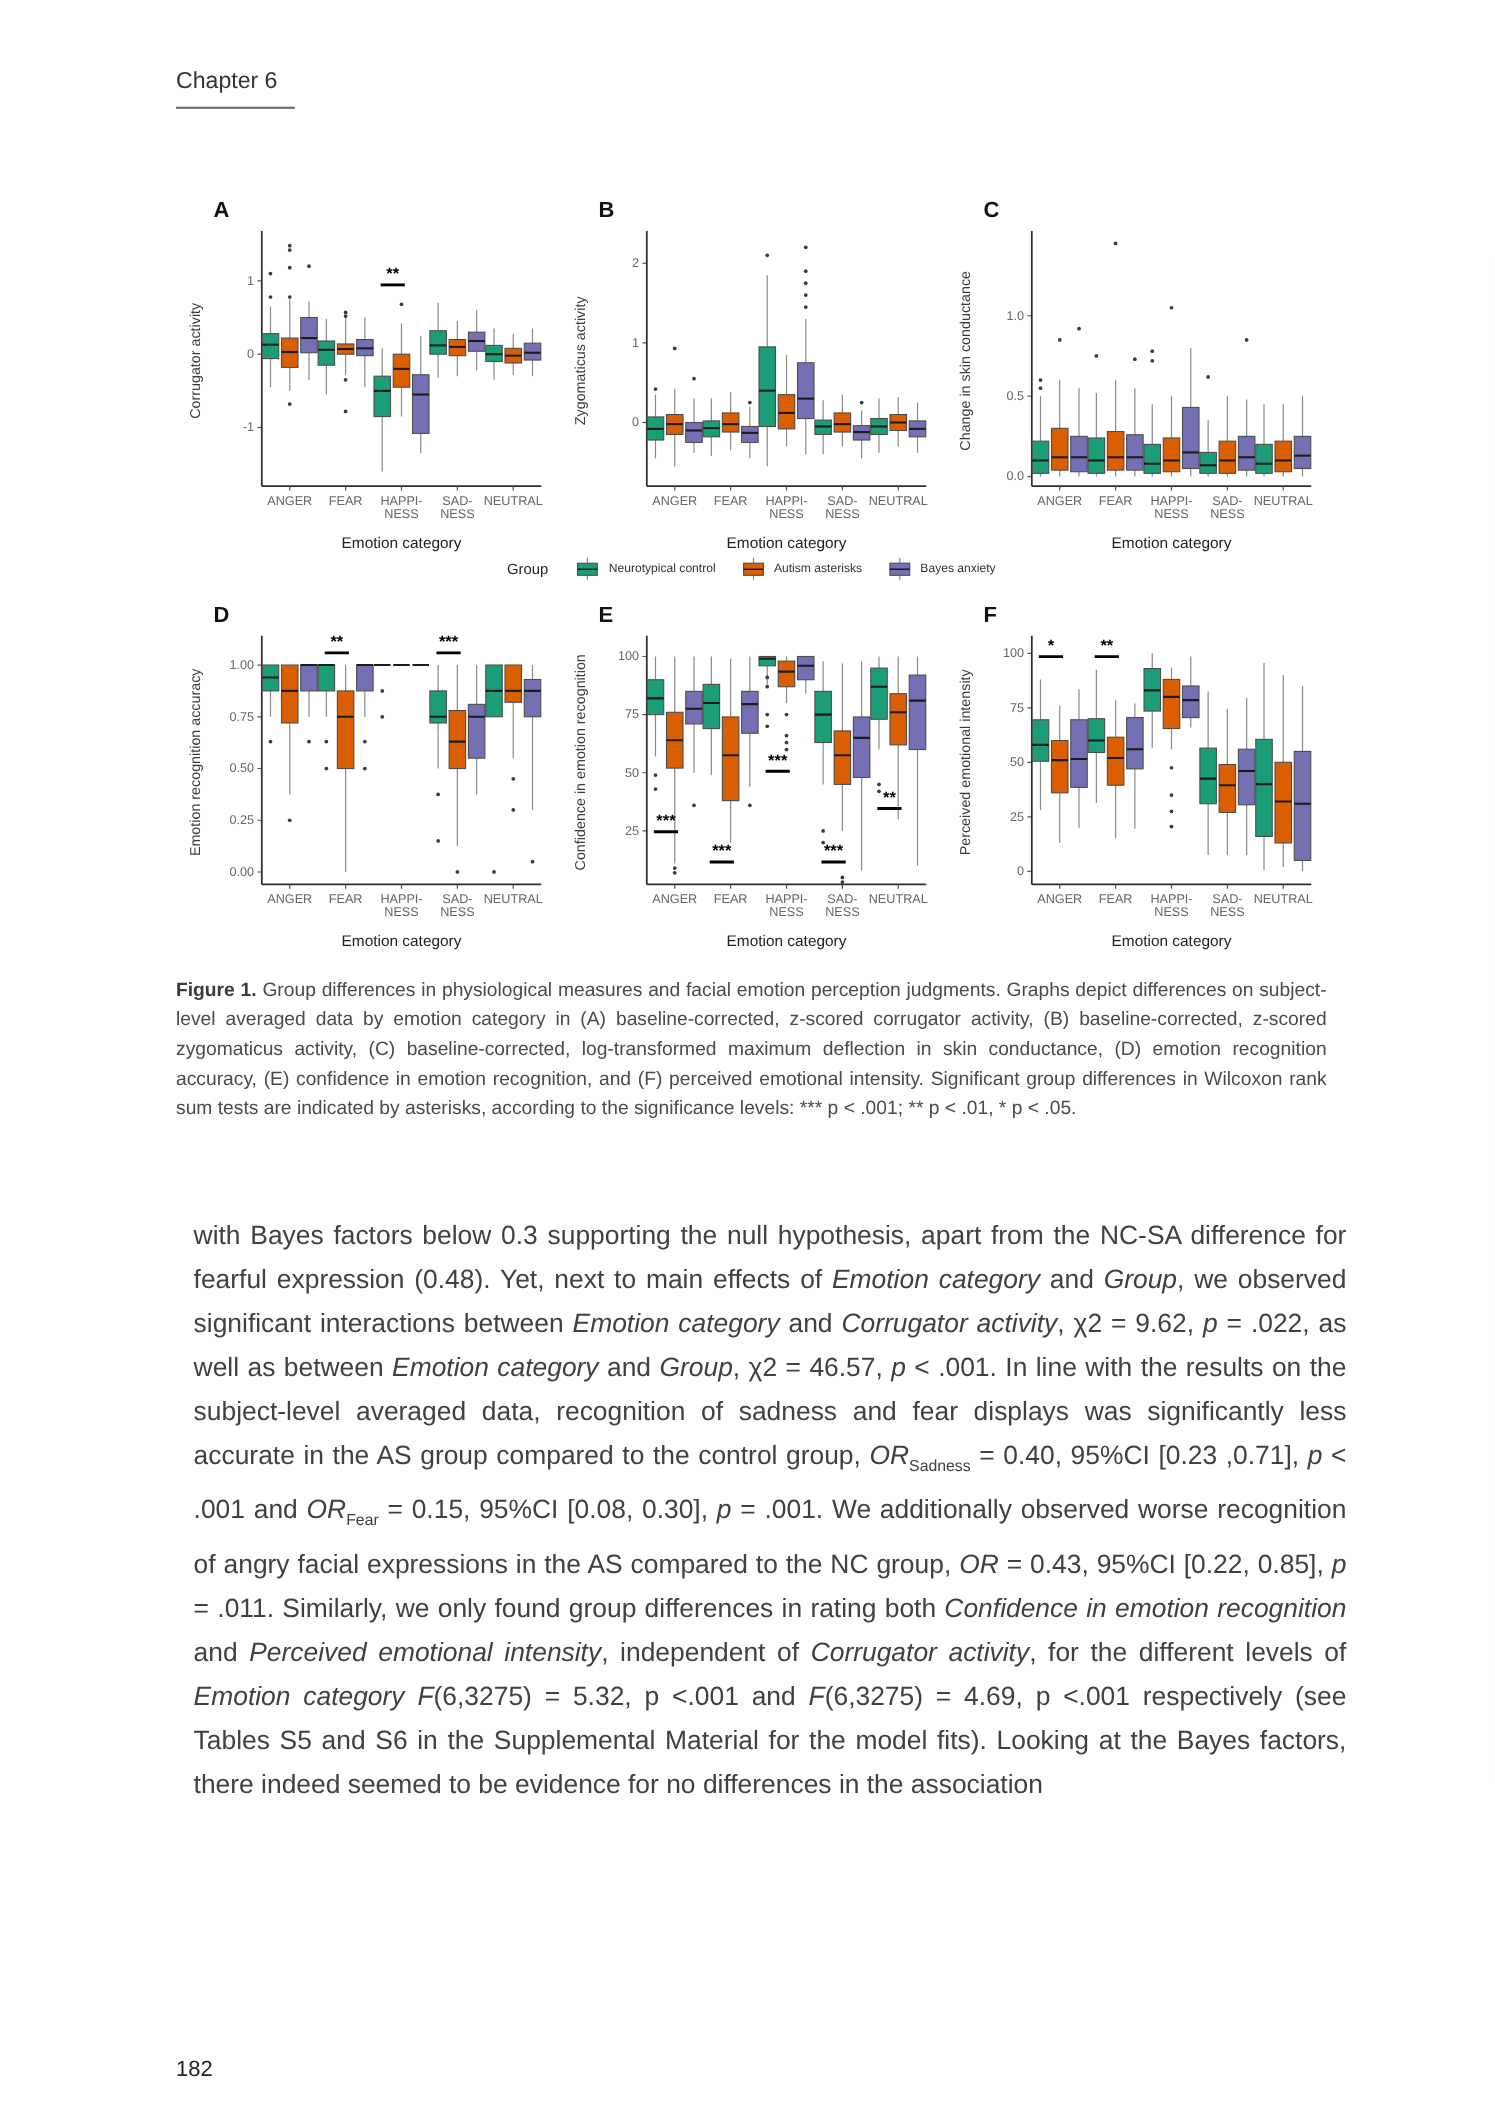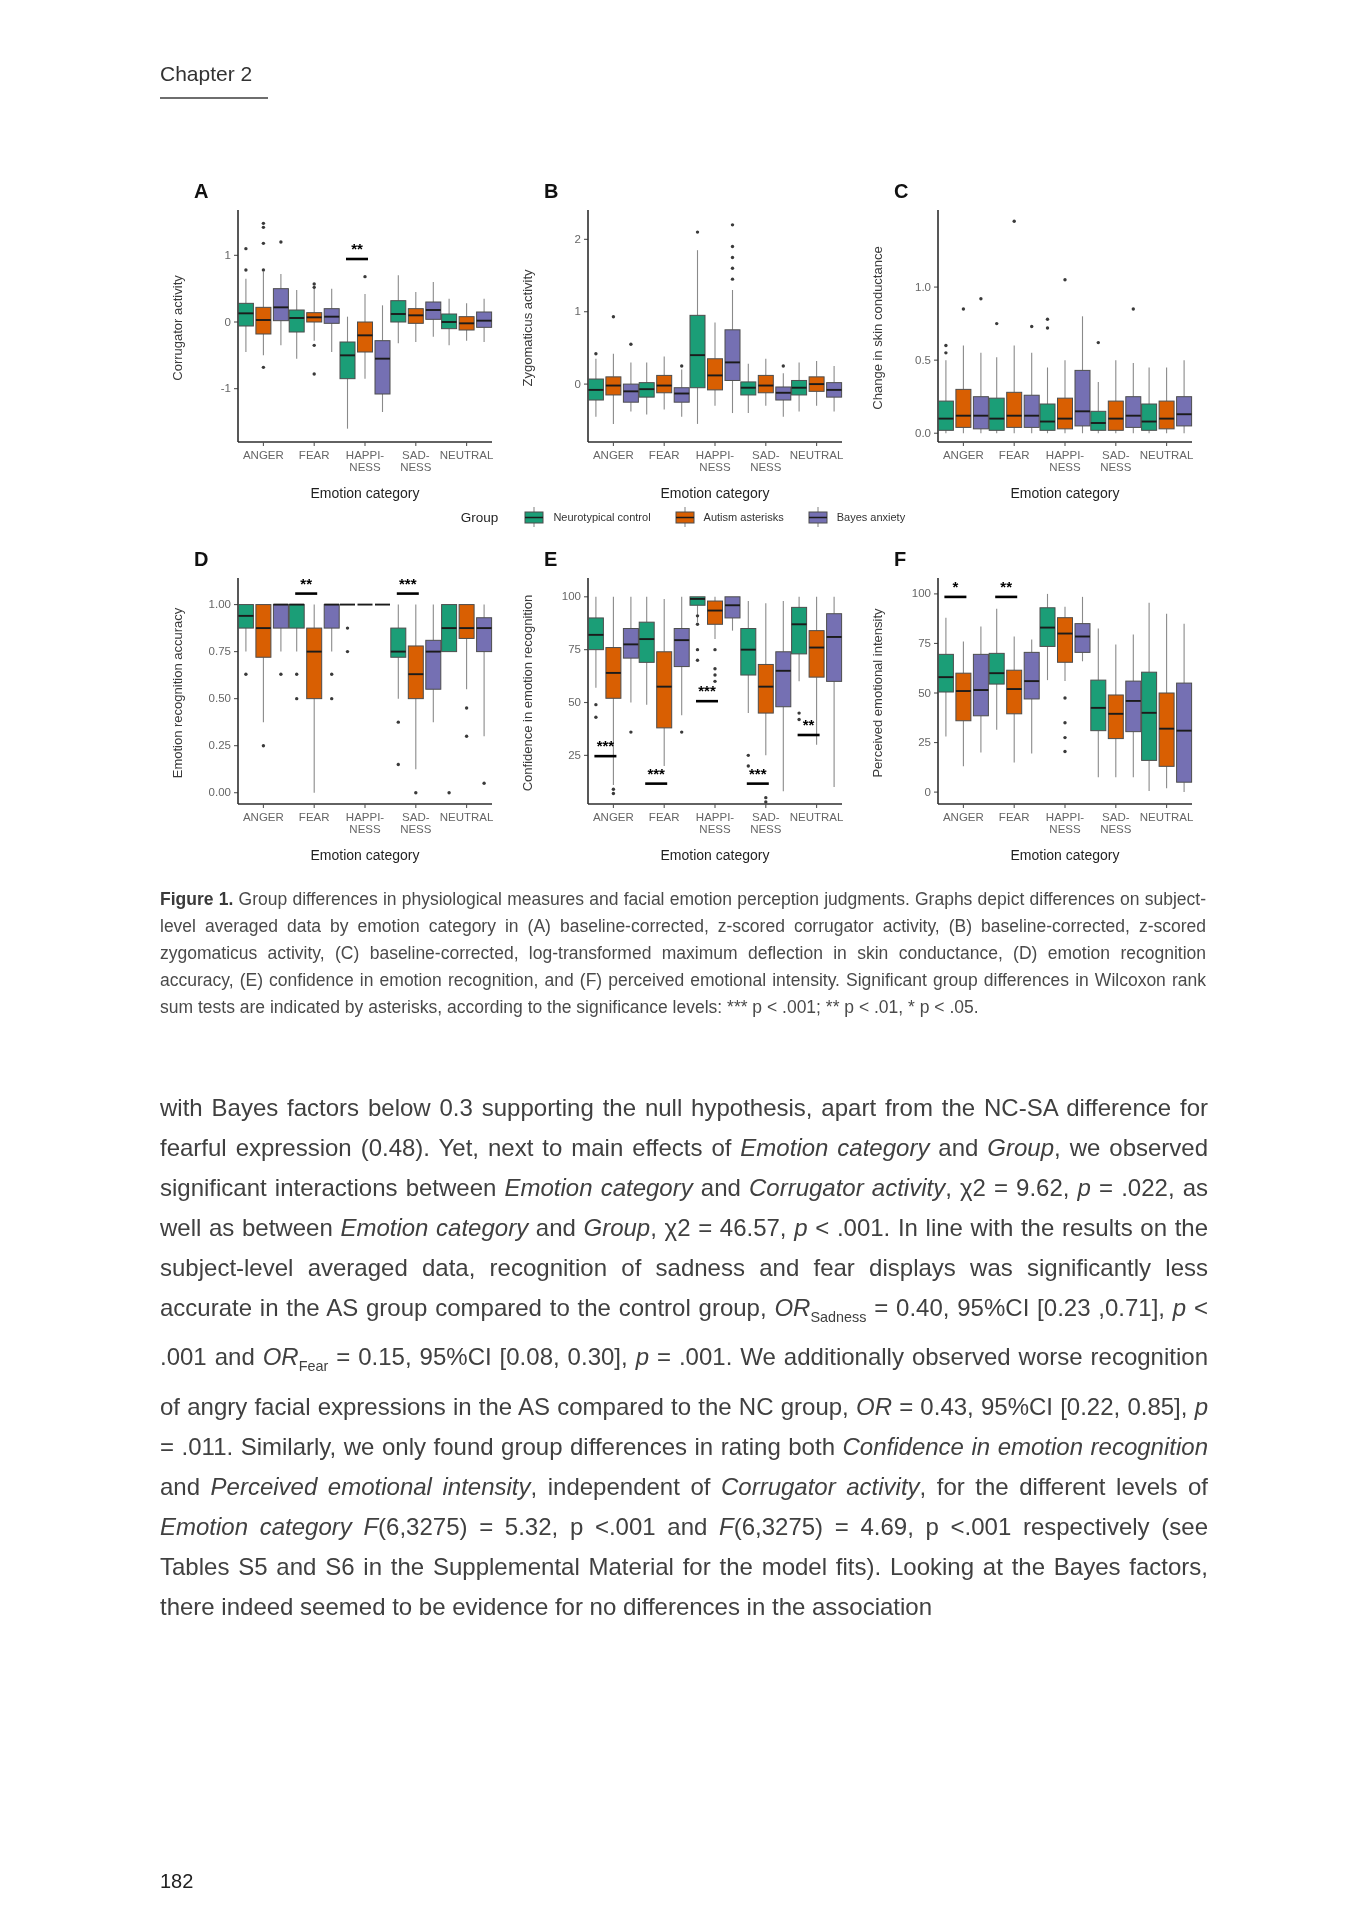--- a/index.html
+++ b/index.html
@@ -19,21 +19,21 @@
   .panel svg{display:block;margin-top:16px;}
   .legend{position:absolute;top:358px;left:0;width:100%;display:flex;justify-content:center;
           align-items:center;gap:22px;}
   .legend-title{font-size:13.5px;color:#1f1f1f;margin-right:2px;}
   .lg-item{display:inline-flex;align-items:center;gap:7px;}
   .lg-label{font-size:11px;color:#333;}
   .caption{position:absolute;left:160px;top:886px;width:1046px;font-size:17.5px;
            line-height:27px;color:#4a4a4a;text-align:justify;margin:0;}
   .caption b{color:#3a3a3a;}
   .body-text{position:absolute;left:160px;top:1088px;width:1048px;font-size:24px;
-             line-height:40px;color:#404040;text-align:justify;margin:0;font-weight:400;}
+             line-height:40px;color:#404040;text-align:justify;margin:16px;font-weight:400;}
   .it{font-style:italic;}
   .sb{font-size:0.60em;vertical-align:-0.45em;}
   .page-number{position:absolute;left:160px;top:1870px;font-size:20px;color:#222;}
   
   .axlab{font-size:13px;fill:#3a3a3a;}
   .tlab{font-size:11.5px;fill:#666;}
   .xlab{font-size:14px;fill:#1f1f1f;}
   .axis{stroke:#2e2e2e;stroke-width:1.6;}
   .tick{stroke:#555;stroke-width:1.1;}
   .whisk{stroke:#8a8a8a;stroke-width:1.1;fill:none;}
@@ -41,21 +41,21 @@
   .med{stroke:#1b1b1b;stroke-width:1.9;}
   .out{fill:#3a3a3a;}
   .sig{font-size:15px;font-weight:700;fill:#000;}
   .sigbar{stroke:#000;stroke-width:2.6;}
 </style>
 </head>
 <body>
 
 <div class="page">
 
-  <div class="chapter">Chapter 2</div>
+  <div class="chapter">Chapter 6</div>
   <div class="chapter-rule"></div>
 
   <div class="figure">
     <div class="row row1">
       <div class="panel">
           <div class="pl">A</div>
           <svg width="340" height="306">
             <text transform="rotate(-90)" x="-130" y="22" text-anchor="middle" class="axlab">Corrugator activity</text>
             <line x1="74" x2="78" y1="190.66666666666666" y2="190.66666666666666" class="tick"></line>
             <text x="71" y="194.16666666666666" text-anchor="end" class="tlab">-1</text>

